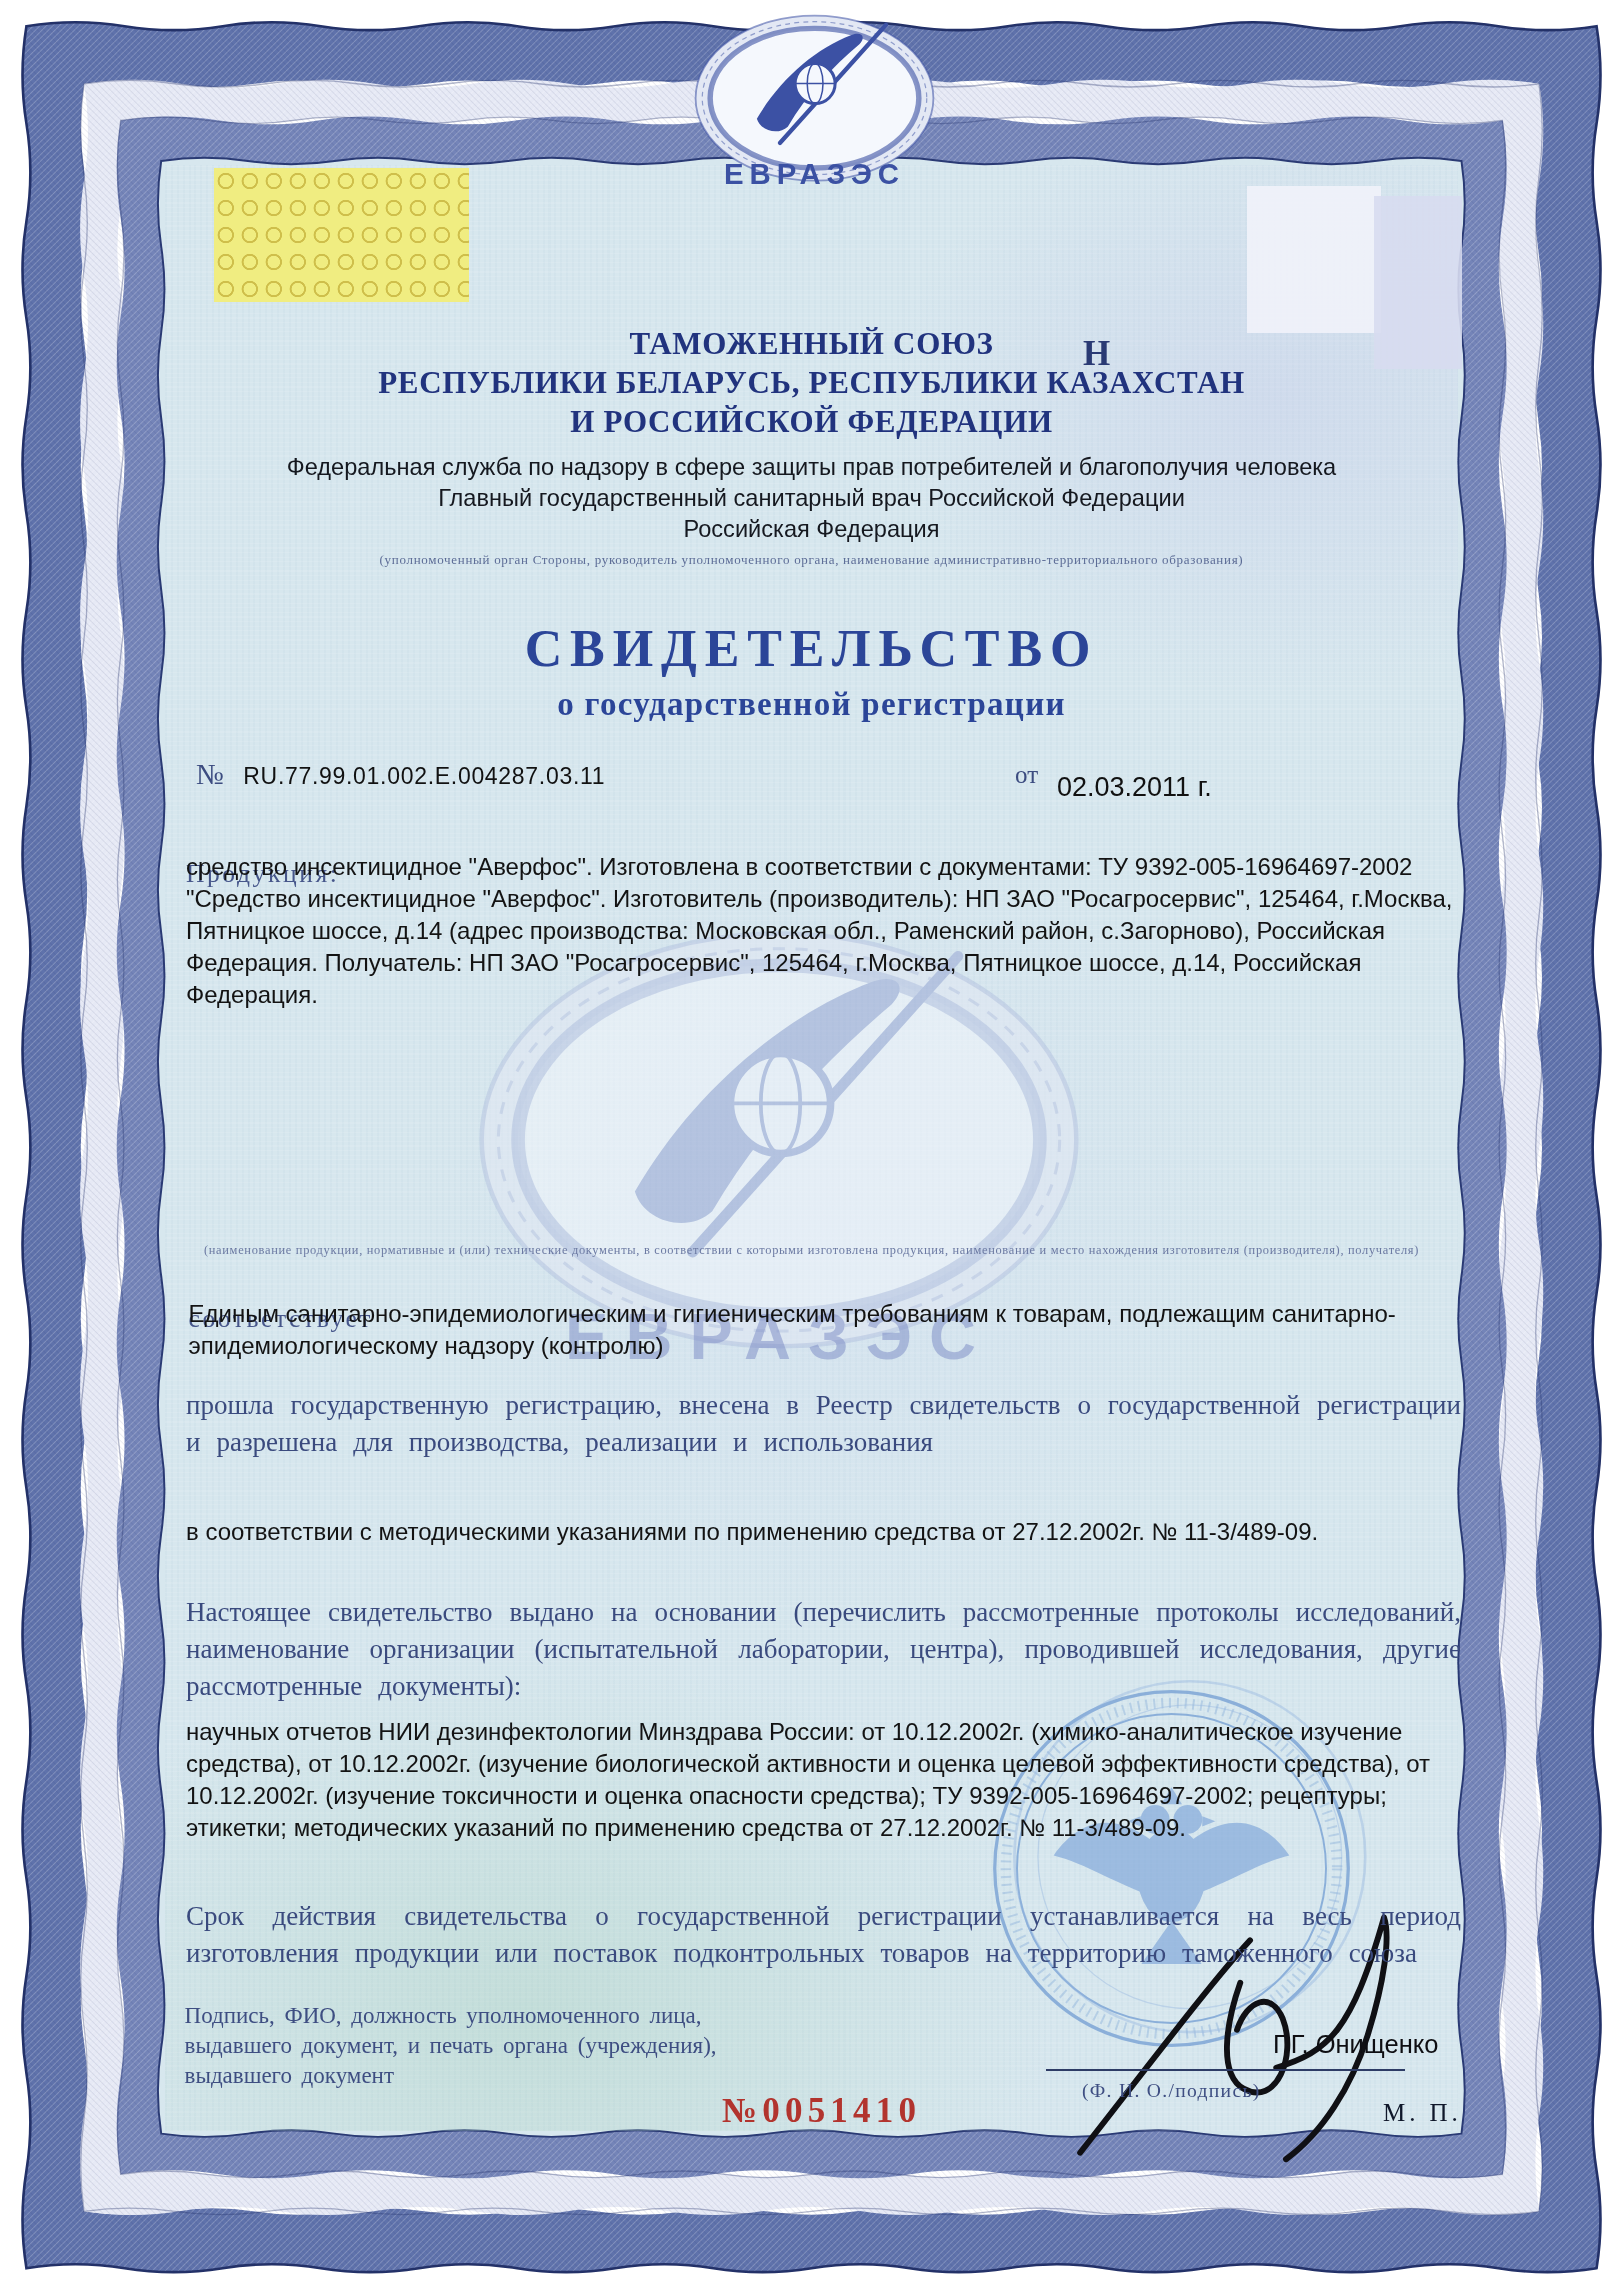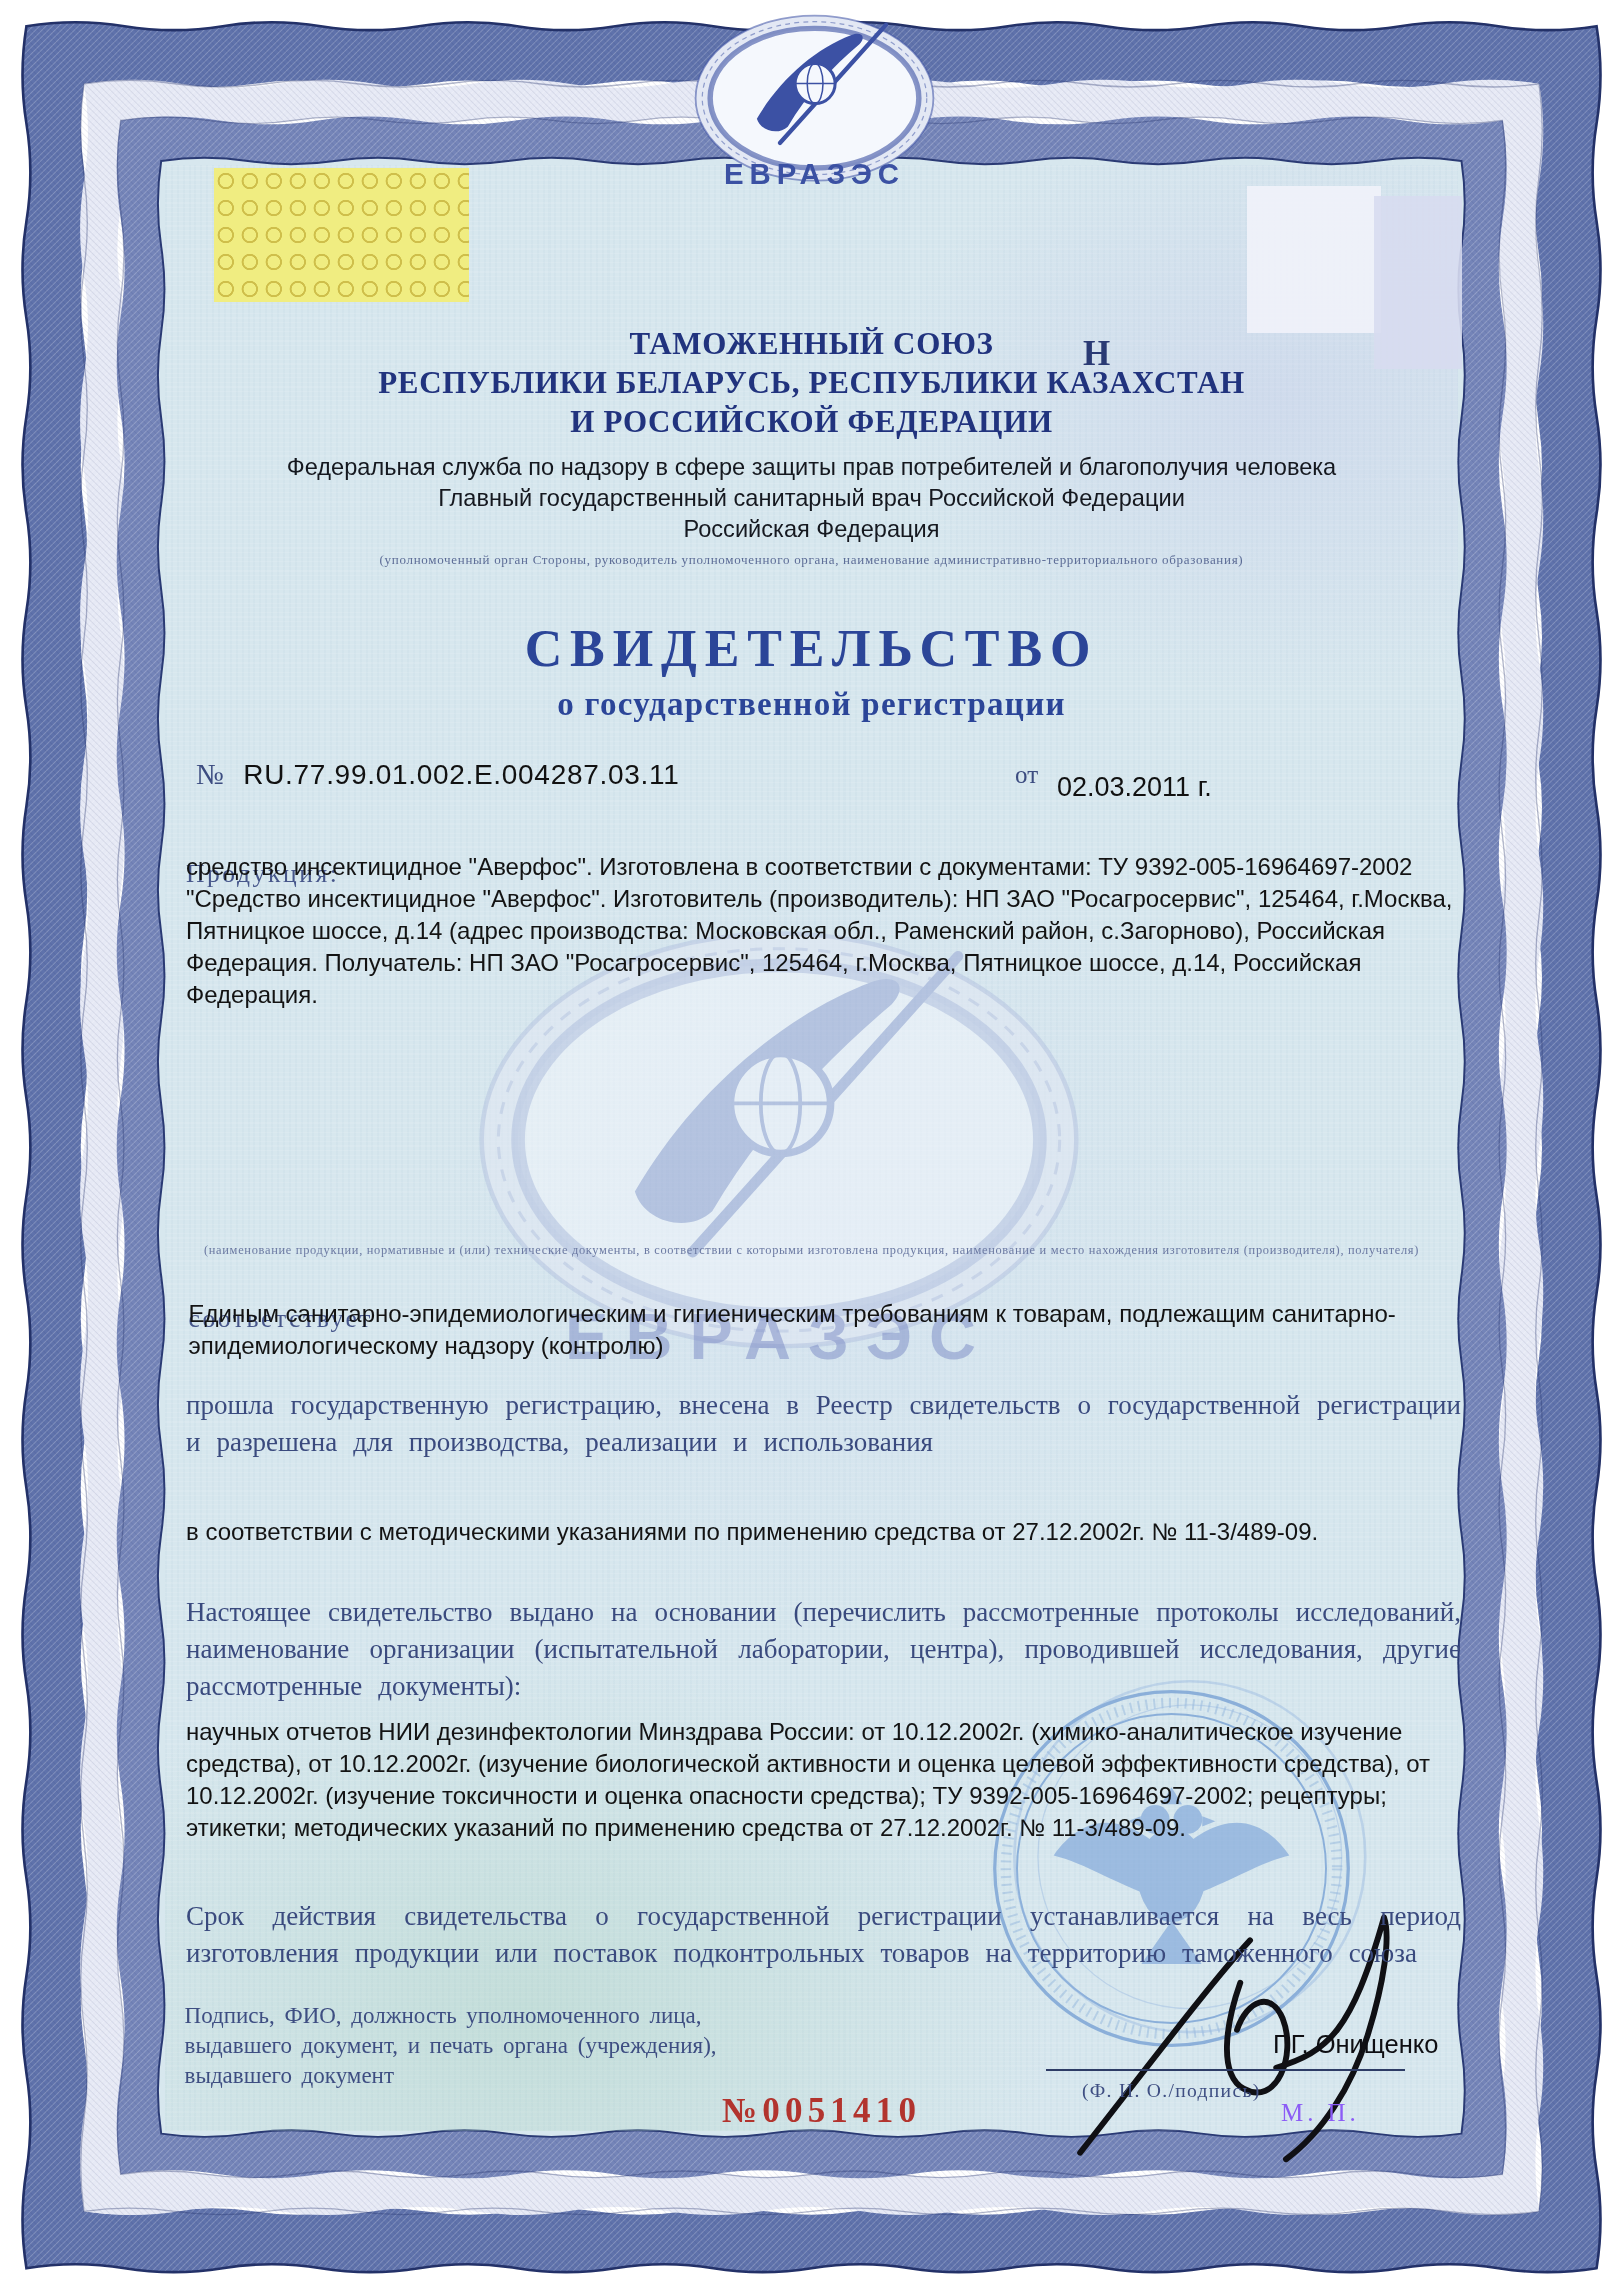--- a/index.html
+++ b/index.html
@@ -35,21 +35,21 @@
   .cap{color:#5c6c96;font-size:13px;text-align:center;left:0;width:100%;letter-spacing:0.7px;}
   .cap1{top:391px;}
   .cap2{top:1082px;font-size:12.4px;color:#6b79a2;}
   .title{top:458px;left:0;width:100%;text-align:center;color:#2b4598;font-weight:bold;
          font-size:52px;letter-spacing:7.9px;}
   .subtitle{top:525px;left:0;width:100%;text-align:center;color:#2b4598;font-weight:bold;
             font-size:33px;letter-spacing:1.3px;}
 
   .regline{top:597px;left:35px;width:1243px;height:37px;}
   .regline .no{font-size:29px;color:#3c4c80;}
-  .regline .regnum{font-family:"Liberation Sans","DejaVu Sans",sans-serif;font-size:28px;
+  .regline .regnum{font-family:"Liberation Sans","DejaVu Sans",sans-serif;font-size:23px;
                    color:#111;margin-left:19.6px;letter-spacing:0.7px;}
   .regline .ot{position:absolute;left:819px;top:2.6px;font-size:25px;color:#3c4c80;}
   .regline .date{position:absolute;left:861px;top:0;font-family:"Liberation Sans","DejaVu Sans",sans-serif;
                  font-size:27px;color:#111;margin-top:14px;}
 
   .lbl{color:#46568a;font-size:25.5px;letter-spacing:2.6px;margin-top:36px;}
   .product-label{top:662px;left:25px;}
   .body-sans{font-family:"Liberation Sans","DejaVu Sans",sans-serif;color:#131313;
              font-size:24px;line-height:32px;}
   .product-text{top:690px;left:25px;width:1273px;}
@@ -64,21 +64,21 @@
   .validity{top:1737px;left:25px;width:1275px;}
 
   .sig-label{top:1840px;left:23.6px;width:550px;font-size:23px;line-height:30px;color:#3e4e82;
              text-align:left;word-spacing:3.9px;}
   .serial{top:1930px;left:497px;width:327px;text-align:center;color:#b2342e;font-size:35px;
           font-weight:bold;letter-spacing:5.2px;}
   .name{top:1869px;left:1112px;font-family:"Liberation Sans","DejaVu Sans",sans-serif;
         font-size:25.5px;color:#0e0e12;}
   .sigline{top:1908px;left:885px;width:359px;height:0;border-top:2px solid #2e3c66;}
   .sigcap{top:1919px;left:921px;font-size:19.6px;color:#3e4e82;letter-spacing:1.3px;}
-  .mp{top:1938px;left:1120px;font-size:25px;color:#8b5cf6;letter-spacing:3.9px;}
+  .mp{top:1938px;left:1222px;font-size:25px;color:#0f172a;letter-spacing:3.9px;}
 
   
   .emblem-svg{left:690px;top:11.8px;width:249px;height:182px;color:#3c51a4;}
   .emblem-label{left:690px;top:157px;width:249px;text-align:center;
      font-family:"Liberation Sans","DejaVu Sans",sans-serif;font-weight:bold;
      font-size:29.4px;letter-spacing:5.9px;color:#3b51a3;}
   .wm-svg{left:468px;top:924px;width:622px;height:456px;color:#93a2d2;opacity:.5;}
   .wm-label{left:468px;top:1299px;width:622px;text-align:center;
      font-family:"Liberation Sans","DejaVu Sans",sans-serif;font-weight:bold;
      font-size:65px;letter-spacing:17px;color:rgba(125,140,198,.52);}

